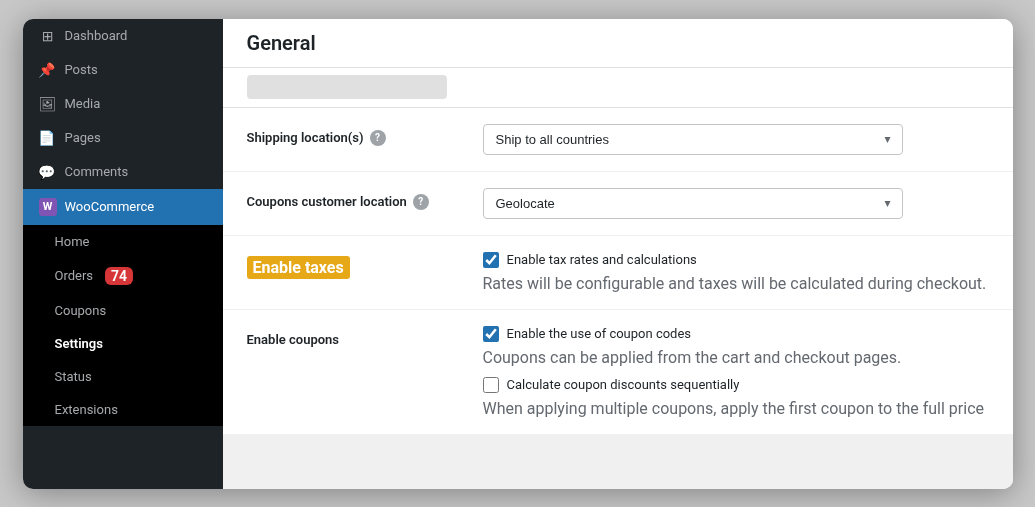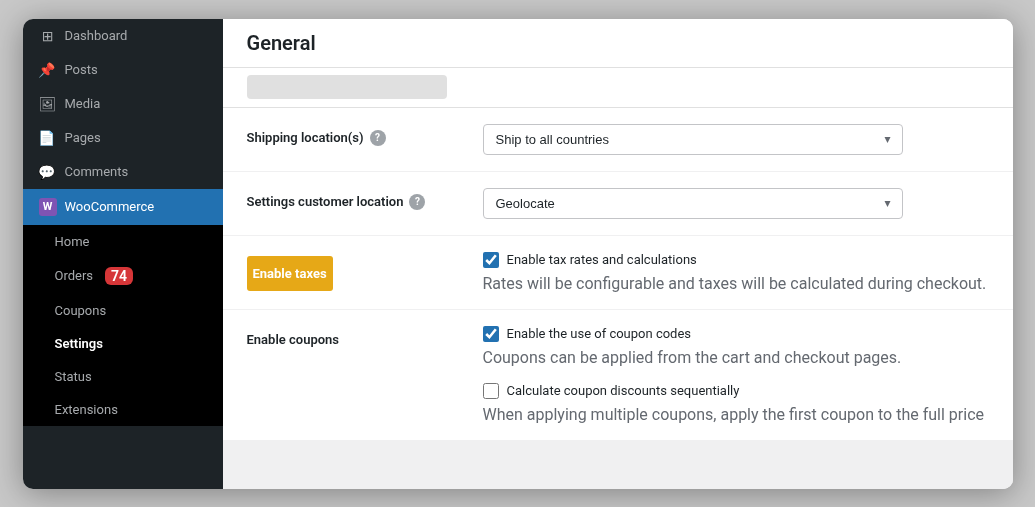--- a/index.html
+++ b/index.html
@@ -208,24 +208,24 @@
     .help-text {
       font-size: 16px;
       color: #646970;
       margin-left: 0;
       margin-top: 4px;
     }
     
     .taxes-label {
       background: #e6a817;
       color: #fff;
-      padding: 10px 6px;
+      padding: 2px 6px;
       border-radius: 3px;
       font-weight: 700;
-      font-size: 13px;
+      font-size: 16px;
     }
     .taxes-row .label-col {
       padding-top: 4px;
     }
   </style>
 </head>
 <body>
 
 <div class="window">
 
@@ -301,21 +301,21 @@
                 <option>Ship to specific countries only</option>
                 <option>Disable shipping &amp; shipping calculations</option>
               </select>
               <span class="chevron-icon">▾</span>
             </div>
           </div>
         </div>
 
         <div class="settings-row">
           <div class="label-col">
-            <label>Settings customer location</label>
+            <label>Coupons customer location</label>
             <div class="help-icon">?</div>
           </div>
           <div class="control-col">
             <div class="select-wrapper">
               <select>
                 <option>No location by default</option>
                 <option>Shop base address</option>
                 <option selected="">Geolocate</option>
                 <option>Geolocate (with page caching support)</option>
               </select>
@@ -340,21 +340,21 @@
         <div class="settings-row">
           <div class="label-col">
             <label>Enable coupons</label>
           </div>
           <div class="control-col">
             <div class="checkbox-row">
               <input type="checkbox" id="coupon-codes" checked="" style="">
               <label for="coupon-codes">Enable the use of coupon codes</label>
             </div>
             <div class="help-text">Coupons can be applied from the cart and checkout pages.</div>
-            <div style="margin-top:16px;">
+            <div style="margin-top:10px;">
               <div class="checkbox-row">
                 <input type="checkbox" id="coupon-seq" style="">
                 <label for="coupon-seq">Calculate coupon discounts sequentially</label>
               </div>
               <div class="help-text">When applying multiple coupons, apply the first coupon to the full price</div>
             </div>
           </div>
         </div>
 
       </div>

